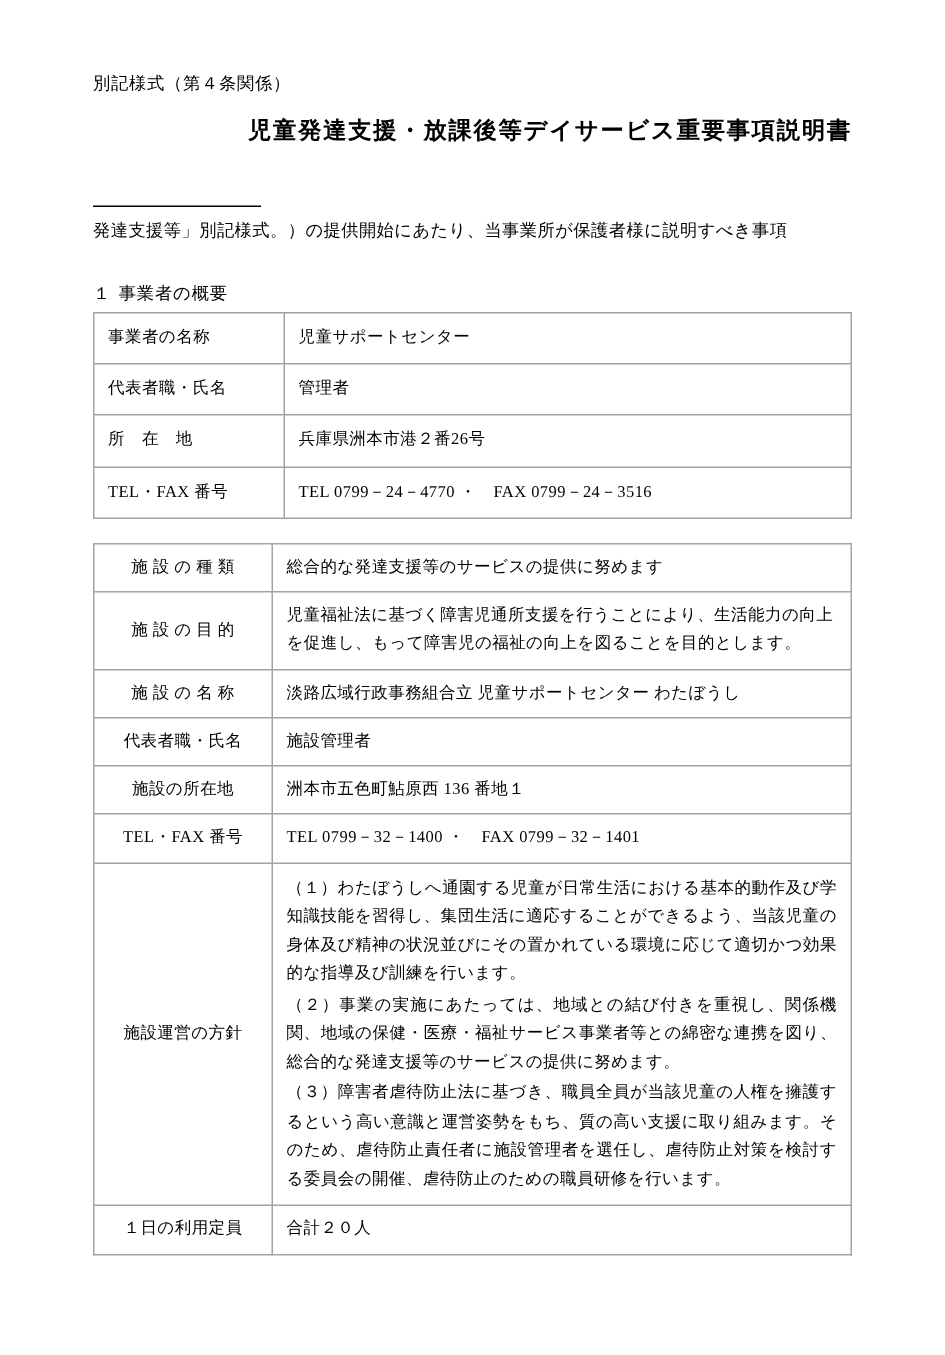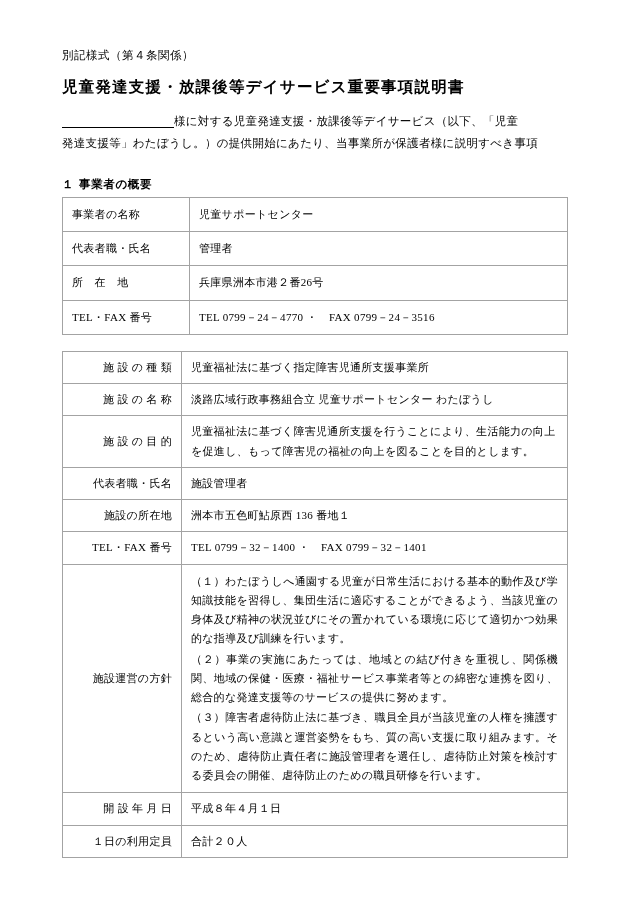--- a/index.html
+++ b/index.html
@@ -20,43 +20,43 @@
     height: 903px;
     box-sizing: border-box;
     padding: 48px 62px 0 62px;
   }
   .form-no {
     font-size: 11.5px;
     letter-spacing: 0.5px;
     margin-bottom: 14px;
   }
   .doc-title {
-    text-align: left;
+    text-align: right;
     font-size: 15.5px;
     font-weight: bold;
     letter-spacing: 1.2px;
-    margin: 0 0 12px 0;
+    margin: 0 0 23px 0;
   }
   .intro {
     font-size: 11.5px;
     line-height: 1.95;
     letter-spacing: 0.3px;
     text-align: justify;
     margin-bottom: 22px;
   }
   .intro .blank {
     display: inline-block;
     width: 112px;
     border-bottom: 1px solid #000;
     height: 14px;
     vertical-align: -3px;
   }
   .section-head {
     font-size: 11.5px;
-    font-weight: bold;
+    font-weight: normal;
     letter-spacing: 0.6px;
     margin: 0 0 5px 0;
   }
   .section-head .num {
     margin-right: 5px;
   }
   table.info {
     border-collapse: collapse;
     width: 100%;
     margin-bottom: 16px;
@@ -72,21 +72,21 @@
   }
   table.info td.label {
     width: 108px;
   }
   .lbl-spread {
     display: flex;
     justify-content: space-between;
   }
   table.info.t2 td.label {
     width: 100px;
-    text-align: right;
+    text-align: center;
   }
   table.info.t2 td {
     padding: 6px 9px;
   }
   .policy-cell {
     line-height: 1.72;
     text-align: justify;
     padding-top: 7px !important;
     padding-bottom: 7px !important;
     margin-top: 39px;
@@ -100,22 +100,22 @@
 </head>
 <body>
 
 <div class="page">
 
   <div class="form-no">別記様式（第４条関係）</div>
 
   <h1 class="doc-title">児童発達支援・放課後等デイサービス重要事項説明書</h1>
 
   <div class="intro">
-    <span class="blank"></span><span>様に対する児童発達支援・放課後等デイサービス（以下、「児童</span><br>
-    <span>発達支援等」わたぼうし。）の提供開始にあたり、当事業所が保護者様に説明すべき事項</span><br>
+    <span class="blank"></span><br>
+    <span>発達支援等」別記様式。）の提供開始にあたり、当事業所が保護者様に説明すべき事項</span><br>
   </div>
 
   <div class="section-head">
     <span class="num">１</span><span>事業者の概要</span>
   </div>
 
   <table class="info t1">
     <tbody>
       <tr>
         <td class="label">
@@ -138,29 +138,29 @@
         <td>TEL 0799－24－4770 ・　FAX 0799－24－3516</td>
       </tr>
     </tbody>
   </table>
 
 
   <table class="info t2">
     <tbody>
       <tr>
         <td class="label">施 設 の 種 類</td>
-        <td>児童福祉法に基づく指定障害児通所支援事業所</td>
+        <td>総合的な発達支援等のサービスの提供に努めます</td>
+      </tr>
+      <tr>
+        <td class="label">施 設 の 目 的</td>
+        <td>児童福祉法に基づく障害児通所支援を行うことにより、生活能力の向上を促進し、もって障害児の福祉の向上を図ることを目的とします。</td>
       </tr>
       <tr>
         <td class="label">施 設 の 名 称</td>
         <td>淡路広域行政事務組合立 児童サポートセンター わたぼうし</td>
-      </tr>
-      <tr>
-        <td class="label">施 設 の 目 的</td>
-        <td>児童福祉法に基づく障害児通所支援を行うことにより、生活能力の向上を促進し、もって障害児の福祉の向上を図ることを目的とします。</td>
       </tr>
       <tr>
         <td class="label">代表者職・氏名</td>
         <td>施設管理者</td>
       </tr>
       <tr>
         <td class="label">施設の所在地</td>
         <td>洲本市五色町鮎原西 136 番地１</td>
       </tr>
       <tr>
@@ -169,23 +169,19 @@
       </tr>
       <tr>
         <td class="label">施設運営の方針</td>
         <td class="policy-cell">
           <div class="policy-item">（１）わたぼうしへ通園する児童が日常生活における基本的動作及び学知識技能を習得し、集団生活に適応することができるよう、当該児童の身体及び精神の状況並びにその置かれている環境に応じて適切かつ効果的な指導及び訓練を行います。</div>
           <div class="policy-item">（２）事業の実施にあたっては、地域との結び付きを重視し、関係機関、地域の保健・医療・福祉サービス事業者等との綿密な連携を図り、総合的な発達支援等のサービスの提供に努めます。</div>
           <div class="policy-item">（３）障害者虐待防止法に基づき、職員全員が当該児童の人権を擁護するという高い意識と運営姿勢をもち、質の高い支援に取り組みます。そのため、虐待防止責任者に施設管理者を選任し、虐待防止対策を検討する委員会の開催、虐待防止のための職員研修を行います。</div>
         </td>
       </tr>
       <tr>
-        <td class="label">開 設 年 月 日</td>
-        <td>平成８年４月１日</td>
-      </tr>
-      <tr>
         <td class="label">１日の利用定員</td>
         <td>合計２０人</td>
       </tr>
     </tbody>
   </table>
 
 </div>
 
 </body></html>

